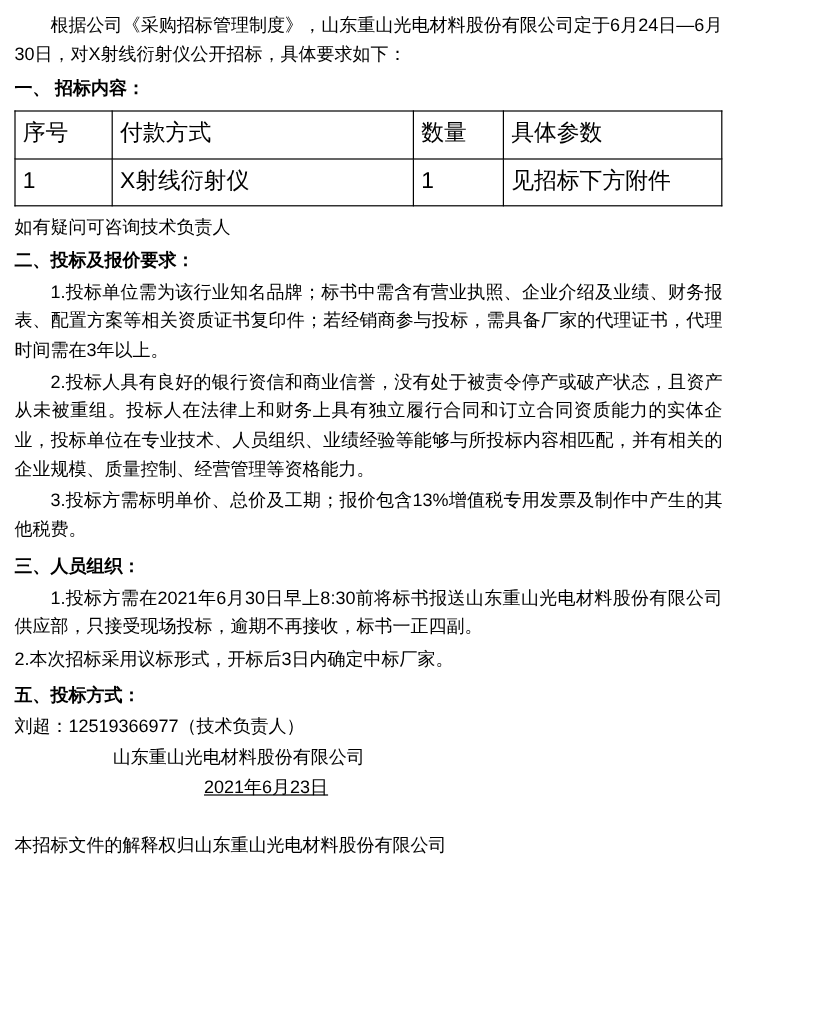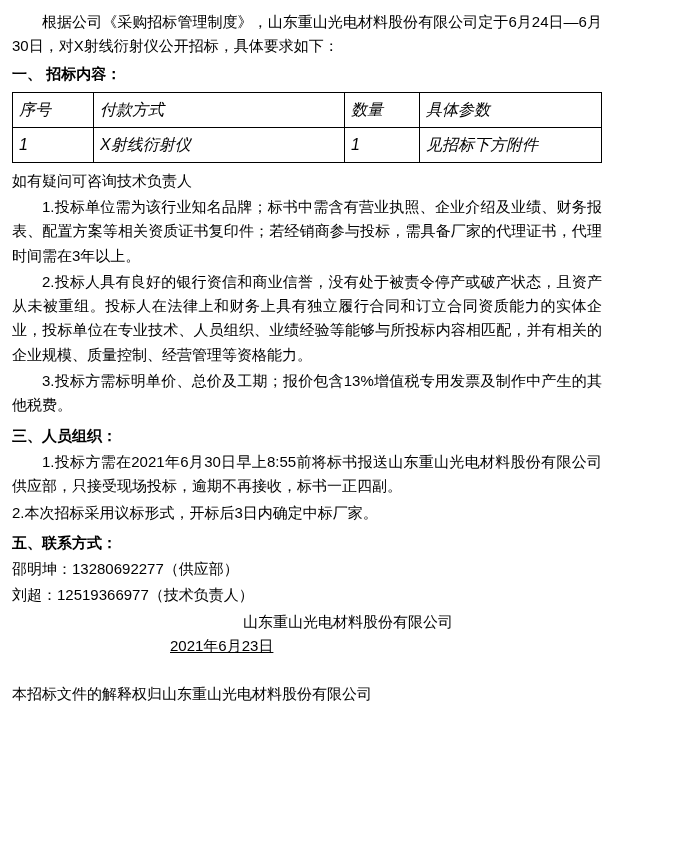--- a/index.html
+++ b/index.html
@@ -24,40 +24,40 @@
     margin: 0 0 2px 0;
     text-align: justify;
     text-justify: inter-ideograph;
   }
   .indent2 {
     text-indent: 2em;
   }
   .heading {
     font-weight: bold;
     margin: 3px 0 2px 0;
+    font-family: Liberation Serif, serif;
   }
   table.goods {
     border-collapse: collapse;
     width: 100%;
     margin: 6px 0 6px 0;
-    font-size: 16px;
-    font-style: italic;
+    font-size: 19px;
   }
   table.goods td, table.goods th {
     border: 1px solid #000000;
     padding: 4px 6px;
     text-align: left;
     font-weight: normal;
   }
   table.goods .c-seq { width: 68px; }
   table.goods .c-name { width: 238px; }
   table.goods .c-qty { width: 62px; }
   table.goods .c-spec { }
   .block-center {
-    text-align: center;
+    text-align: left;
     padding-left: 82px;
   }
   .sig-line {
     margin: 0;
   }
   .sig-date {
     padding-left: 158px;
     text-decoration: underline;
   }
   .footer-note {
@@ -88,31 +88,31 @@
         <td class="c-seq">1</td>
         <td class="c-name">X射线衍射仪</td>
         <td class="c-qty">1</td>
         <td class="c-spec">见招标下方附件</td>
       </tr>
     </tbody>
   </table>
 
   <p class="para">如有疑问可咨询技术负责人</p>
 
+  <p class="para heading">二、投标及报价要求：</p>
   <p class="para indent2">1.投标单位需为该行业知名品牌；标书中需含有营业执照、企业介绍及业绩、财务报表、配置方案等相关资质证书复印件；若经销商参与投标，需具备厂家的代理证书，代理时间需在3年以上。</p>
   <p class="para indent2">2.投标人具有良好的银行资信和商业信誉，没有处于被责令停产或破产状态，且资产从未被重组。投标人在法律上和财务上具有独立履行合同和订立合同资质能力的实体企业，投标单位在专业技术、人员组织、业绩经验等能够与所投标内容相匹配，并有相关的企业规模、质量控制、经营管理等资格能力。</p>
   <p class="para indent2">3.投标方需标明单价、总价及工期；报价包含13%增值税专用发票及制作中产生的其他税费。</p>
 
   <p class="para heading gap-top">三、人员组织：</p>
 
-  <p class="para indent2">1.投标方需在2021年6月30日早上8:55前将标书报送山东重山光电材料股份有限公司供应部，只接受现场投标，逾期不再接收，标书一正四副。</p>
+  <p class="para indent2">1.投标方需在2021年6月30日早上8:30前将标书报送山东重山光电材料股份有限公司供应部，只接受现场投标，逾期不再接收，标书一正四副。</p>
   <p class="para">2.本次招标采用议标形式，开标后3日内确定中标厂家。</p>
 
-  <p class="para heading gap-top">五、联系方式：</p>
-  <p class="para">邵明坤：13280692277（供应部）</p>
+  <p class="para heading gap-top">五、投标方式：</p>
   <p class="para">刘超：12519366977（技术负责人）</p>
 
   <p class="para block-center sig-line">山东重山光电材料股份有限公司</p>
   <p class="para sig-date sig-line">2021年6月23日</p>
 
   <p class="para footer-note">本招标文件的解释权归山东重山光电材料股份有限公司</p>
 
 </div>
 
 </body></html>

